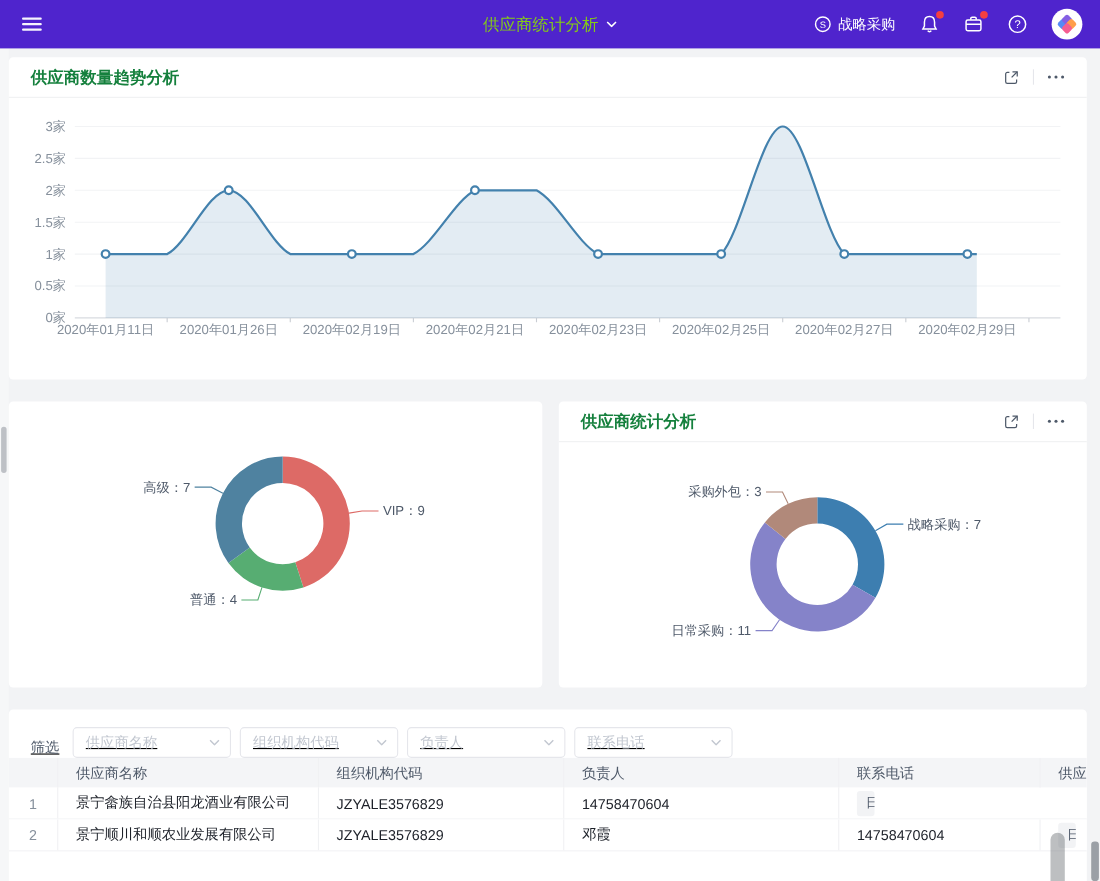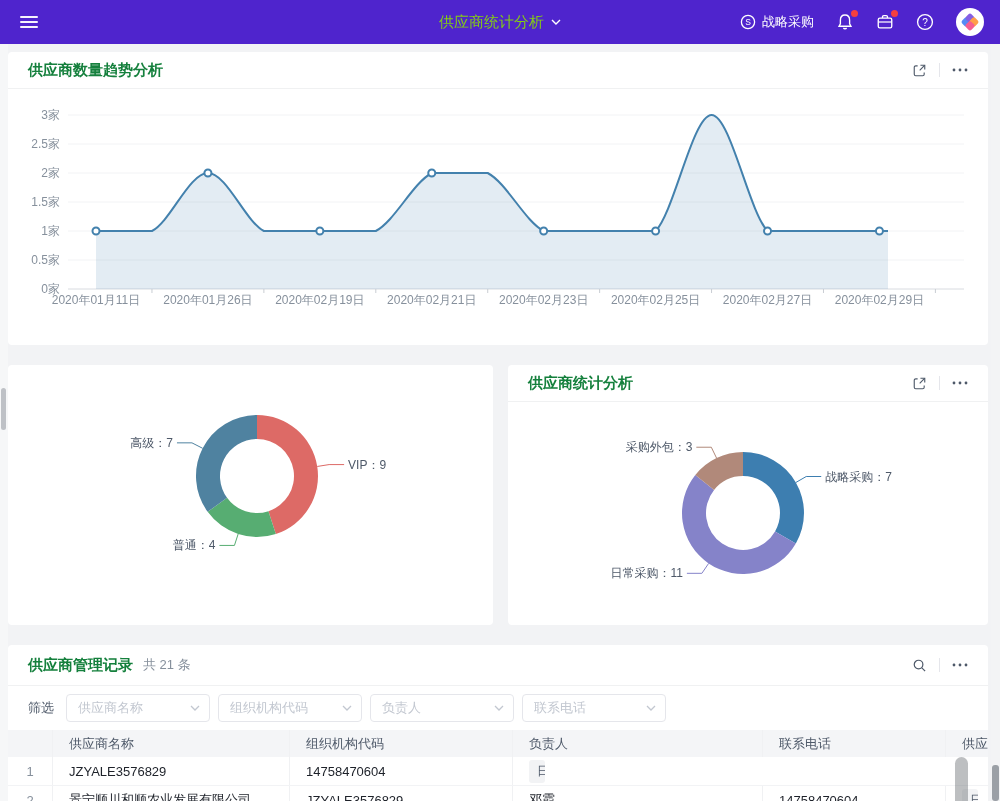--- a/index.html
+++ b/index.html
@@ -31,21 +31,21 @@
   .card-head { height:37px; display:flex; align-items:center; padding:0 20px; border-bottom:1px solid #f0f1f2; }
   #card-records .card-head { height:41px; }
   .card-title { font-size:15px; font-weight:700; color:#15803d; }
   .count { font-size:13px; color:#86909c; margin-left:10px; font-weight:400; }
   .head-icons { margin-left:auto; display:flex; align-items:center; gap:12px; color:#4e5969; }
   .vdiv { width:1px; height:14px; background:#e5e6eb; }
   .icon-btn { display:flex; align-items:center; cursor:pointer; }
   svg.chart { display:block; }
 
   
-  .filter-row { height:44px; display:flex; align-items:center; padding:0 20px; gap:8px; }
+  .filter-row { height:44px; display:flex; align-items:flex-end; padding:0 20px; gap:8px;text-decoration:underline; }
   .filter-label { font-size:13px; color:#4e5969; margin-right:4px; }
   .select { width:144px; height:28px; border:1px solid #e5e6eb; border-radius:4px; display:flex; align-items:center; justify-content:space-between; padding:0 9px 0 11px; background:#fff; cursor:pointer; }
   .select .ph { font-size:13px; color:#c2c7d0; }
 
   
   .tbl-head, .tbl-row { display:grid; grid-template-columns:45px 237px 223px 250px 183px 42px; align-items:center; }
   .tbl-head { height:27px; background:#f4f5f7; color:#4e5969; font-size:13px; }
   .tbl-row { height:29px; border-bottom:1px solid #f2f3f5; font-size:13px; color:#1d2129; background:#fff; }
   .cell { padding-left:16px; height:100%; display:flex; align-items:center; border-right:1px solid #f0f1f3; overflow:hidden; white-space:nowrap; }
   .cell:last-child { border-right:none; }
@@ -227,40 +227,20 @@
       <path d="M287.82754963085074,141.5 A61 61 0 1 1 187.30827956945018,72.96712208661727 L206.0722351486829,87.93087733122687 A37 37 0 1 0 267.0429399400242,129.5 Z" fill="#8583c9"></path>
       <polyline points="200.63747645811907,161.4005652332757 193.87763576135563,171.31543052506765 178.87763576135563,171.31543052506765" fill="none" stroke="#8583c9" stroke-width="1"></polyline>
       <text x="174.87763576135563" y="175.31543052506765" text-anchor="end" font-size="12" fill="#4e5969">日常采购：11</text>
       <path d="M187.30827956945018,72.96712208661727 A61 61 0 0 1 234.99999999999997,50 L235,74 A37 37 0 0 0 206.0722351486829,87.93087733122687 Z" fill="#b1897a"></path>
       <polyline points="208.53309191382894,56.04089905795244 203.32648704441823,45.22927264312341 188.32648704441823,45.22927264312341" fill="none" stroke="#b1897a" stroke-width="1"></polyline>
       <text x="184.32648704441823" y="49.22927264312341" text-anchor="end" font-size="12" fill="#4e5969">采购外包：3</text>
     </svg>
 </section>
 
 <section class="card" id="card-records">
-  <div class="card-head">
-    <span class="card-title">供应商管理记录</span>
-    <span class="count">共 21 条</span>
-    <div class="head-icons">
-      <span class="icon-btn">
-        <svg width="15" height="15" viewBox="0 0 16 16">
-            <circle cx="7" cy="7" r="4.6" fill="none" stroke="#4e5969" stroke-width="1.3"></circle>
-            <path d="M10.5 10.5 L14 14" stroke="#4e5969" stroke-width="1.3"></path>
-          </svg>
-      </span>
-      <span class="vdiv"></span>
-      <span class="icon-btn">
-        <svg width="16" height="4" viewBox="0 0 16 4">
-            <circle cx="2" cy="2" r="1.4" fill="#4e5969"></circle>
-            <circle cx="8" cy="2" r="1.4" fill="#4e5969"></circle>
-            <circle cx="14" cy="2" r="1.4" fill="#4e5969"></circle>
-          </svg>
-      </span>
-    </div>
-  </div>
 
   <div class="filter-row">
     <span class="filter-label">筛选</span>
     <div class="select">
       <span class="ph">供应商名称</span>
       <svg width="10" height="6" viewBox="0 0 10 6">
           <path d="M1 1 L5 5 L9 1" fill="none" stroke="#c2c7d0" stroke-width="1.3"></path>
         </svg>
     </div>
     <div class="select">
@@ -287,20 +267,21 @@
     <div class="cell num"></div>
     <div class="cell">供应商名称</div>
     <div class="cell">组织机构代码</div>
     <div class="cell">负责人</div>
     <div class="cell">联系电话</div>
     <div class="cell">供应</div>
   </div>
 
   <div class="tbl-row">
     <div class="cell num">1</div>
+    <div class="cell">景宁畲族自治县阳龙酒业有限公司</div>
     <div class="cell">JZYALE3576829</div>
     <div class="cell">14758470604</div>
     <div class="cell">
         <span class="tag">日常</span>
       </div>
   </div>
 
   <div class="tbl-row">
     <div class="cell num">2</div>
     <div class="cell">景宁顺川和顺农业发展有限公司</div>

